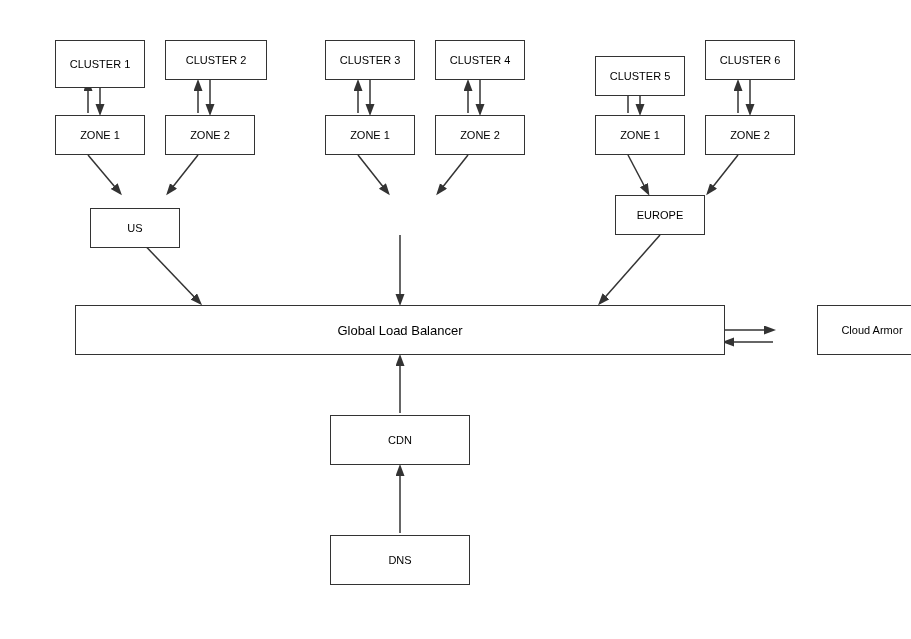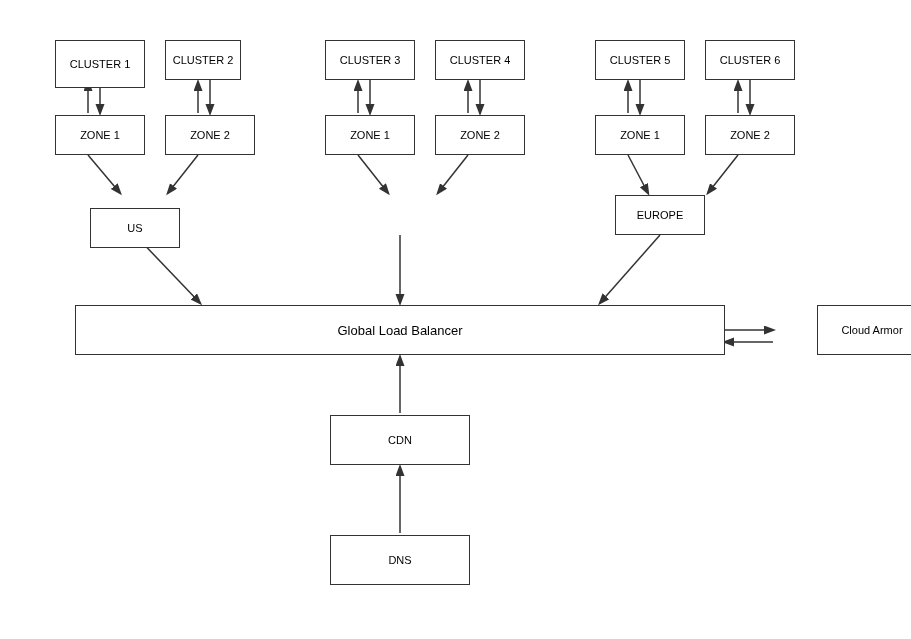--- a/index.html
+++ b/index.html
@@ -98,24 +98,24 @@
 
     <line x1="725" y1="330" x2="773" y2="330" marker-end="url(#arrow)"></line>
     <line x1="773" y1="342" x2="725" y2="342" marker-end="url(#arrow)"></line>
 
     <line x1="400" y1="413" x2="400" y2="357" marker-end="url(#arrow)"></line>
 
     <line x1="400" y1="533" x2="400" y2="467" marker-end="url(#arrow)"></line>
   </svg>
 
   <div class="box" style="left:55px;top:40px;width:90px;height:48px;">CLUSTER 1</div>
-  <div class="box" style="left:165px;top:40px;width:76px;height:40px;">CLUSTER 2</div>
+  <div class="box" style="left:165px;top:40px;width:102px;height:40px;">CLUSTER 2</div>
   <div class="box" style="left:325px;top:40px;width:90px;height:40px;">CLUSTER 3</div>
   <div class="box" style="left:435px;top:40px;width:90px;height:40px;">CLUSTER 4</div>
-  <div class="box" style="left:595px;top:40px;width:90px;height:40px;">CLUSTER 5</div>
+  <div class="box" style="left:595px;top:56px;width:90px;height:40px;">CLUSTER 5</div>
   <div class="box" style="left:705px;top:40px;width:90px;height:40px;">CLUSTER 6</div>
 
   <div class="box" style="left:55px;top:115px;width:90px;height:40px;">ZONE 1</div>
   <div class="box" style="left:165px;top:115px;width:90px;height:40px;">ZONE 2</div>
   <div class="box" style="left:325px;top:115px;width:90px;height:40px;">ZONE 1</div>
   <div class="box" style="left:435px;top:115px;width:90px;height:40px;">ZONE 2</div>
   <div class="box" style="left:595px;top:115px;width:90px;height:40px;">ZONE 1</div>
   <div class="box" style="left:705px;top:115px;width:90px;height:40px;">ZONE 2</div>
 
   <div class="box" style="left:90px;top:208px;width:90px;height:40px;">US</div>

